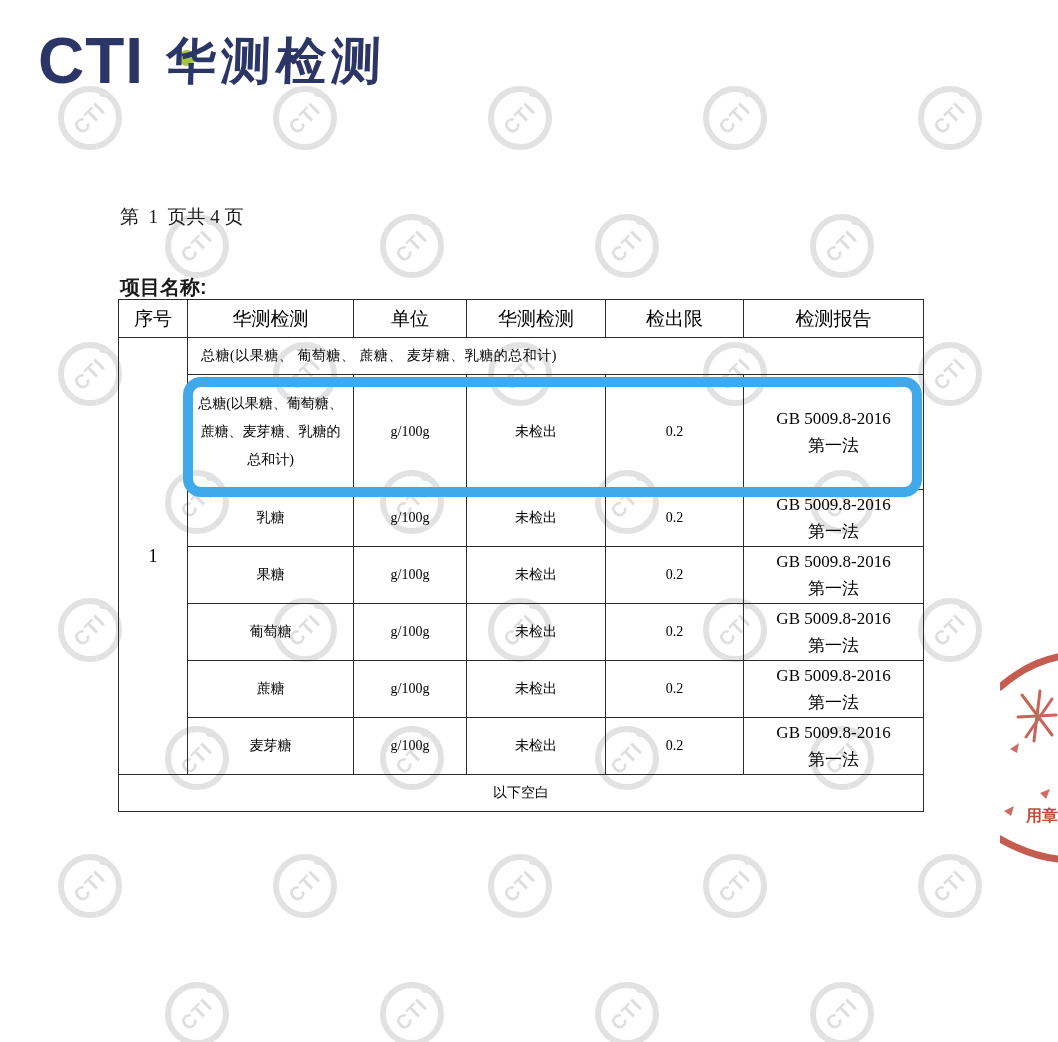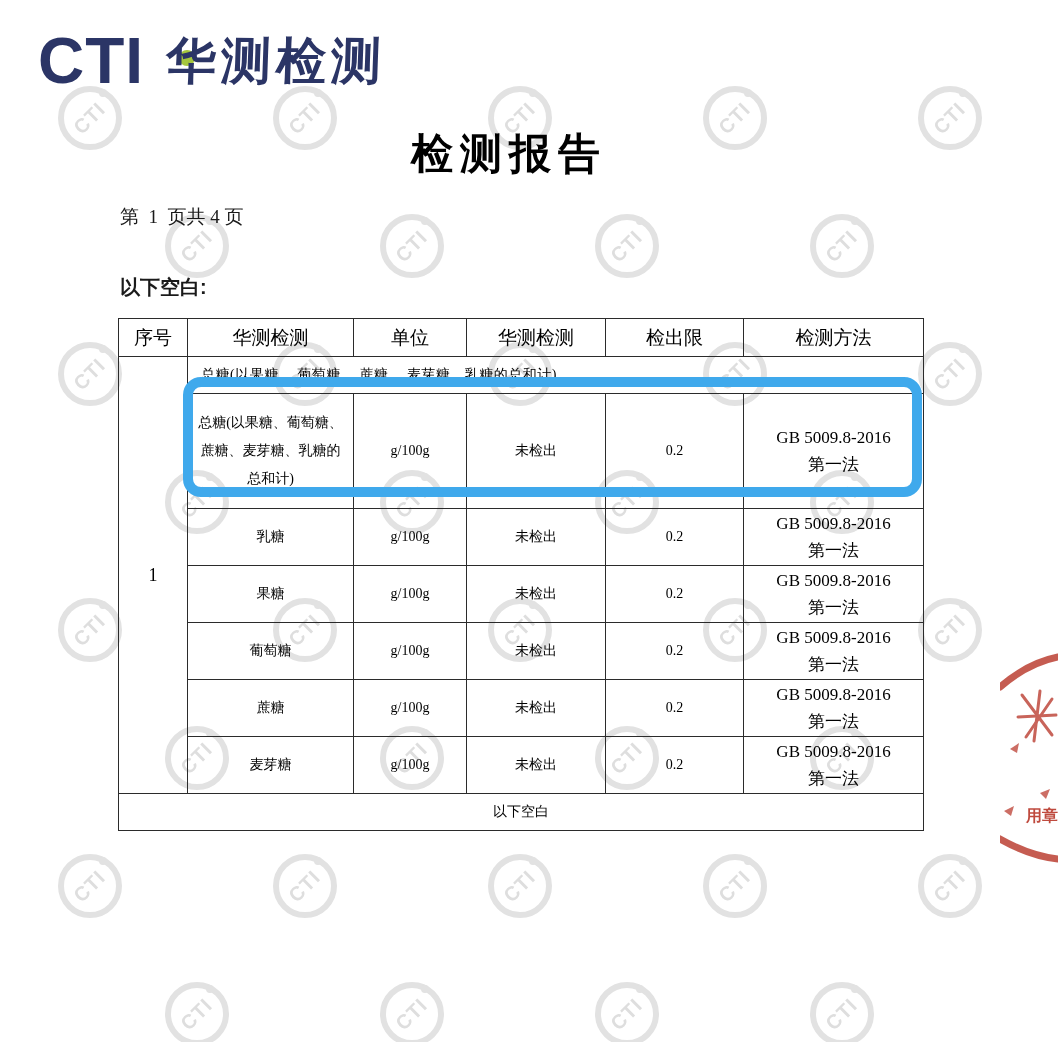--- a/index.html
+++ b/index.html
@@ -57,21 +57,21 @@
     font-size:19px;white-space:pre;
   }
   .report-no-value{margin-left:26px;letter-spacing:0.5px;}
   .section-label{
     position:absolute;left:120px;top:274px;
     font-family:"Liberation Sans","DejaVu Sans",sans-serif;
     font-weight:700;font-size:20px;
   }
   
   .result-table{
-    position:absolute;left:118px;top:318px;width:805px;
+    position:absolute;left:118px;top:299px;width:805px;
     border-collapse:collapse;table-layout:fixed;background:transparent;
   }
   .result-table td,.result-table th{
     border:1px solid var(--line);text-align:center;vertical-align:middle;
     font-size:14px;font-weight:normal;padding:0 4px;color:#000;
   }
   tr.h-row{height:38px;}
   tr.h-row th{font-size:19px;}
   tr.g-row{height:37px;}
   td.group-cell{text-align:left;padding-left:13px;letter-spacing:0.5px;}
@@ -246,45 +246,44 @@
 <div class="content">
 
   <div class="logo">
     <span class="logo-cti">
       <span>CTI</span>
       <span class="logo-dot"></span>
     </span>
     <span class="logo-cn">华测检测</span>
   </div>
 
-  <div class="title">检测报告</div>
 
   <div class="meta-row">
     <span>第  1  页共 4 页</span>
   </div>
 
-  <div class="section-label">以下空白:</div>
+  <div class="section-label">项目名称:</div>
 
   <table class="result-table">
     <colgroup>
       <col style="width:69px">
         <col style="width:166px">
         <col style="width:113px">
       <col style="width:139px">
         <col style="width:138px">
         <col style="width:180px">
     </colgroup>
     <tbody>
         <tr class="h-row">
       <th>序号</th>
       <th>华测检测</th>
       <th>单位</th>
       <th>华测检测</th>
       <th>检出限</th>
-      <th>检测方法</th>
+      <th>检测报告</th>
     </tr>
     <tr class="g-row">
       <td class="seq-cell" rowspan="7">1</td>
       <td class="group-cell" colspan="5">总糖(以果糖、 葡萄糖、 蔗糖、 麦芽糖、乳糖的总和计)</td>
     </tr>
     <tr class="big-row">
       <td class="item-wrap">总糖(以果糖、葡萄糖、 蔗糖、麦芽糖、乳糖的总和计)</td>
       <td>g/100g</td>
       <td>未检出</td>
       <td>0.2</td>

